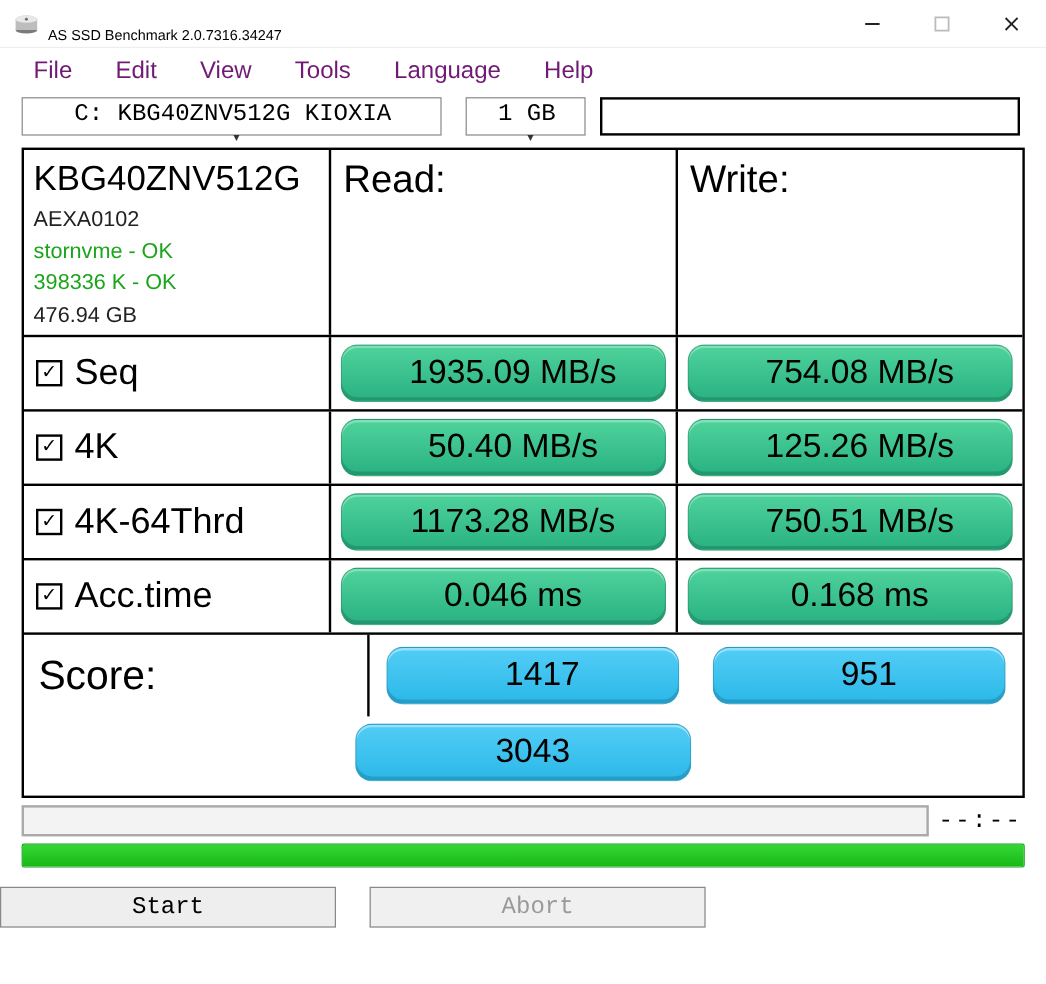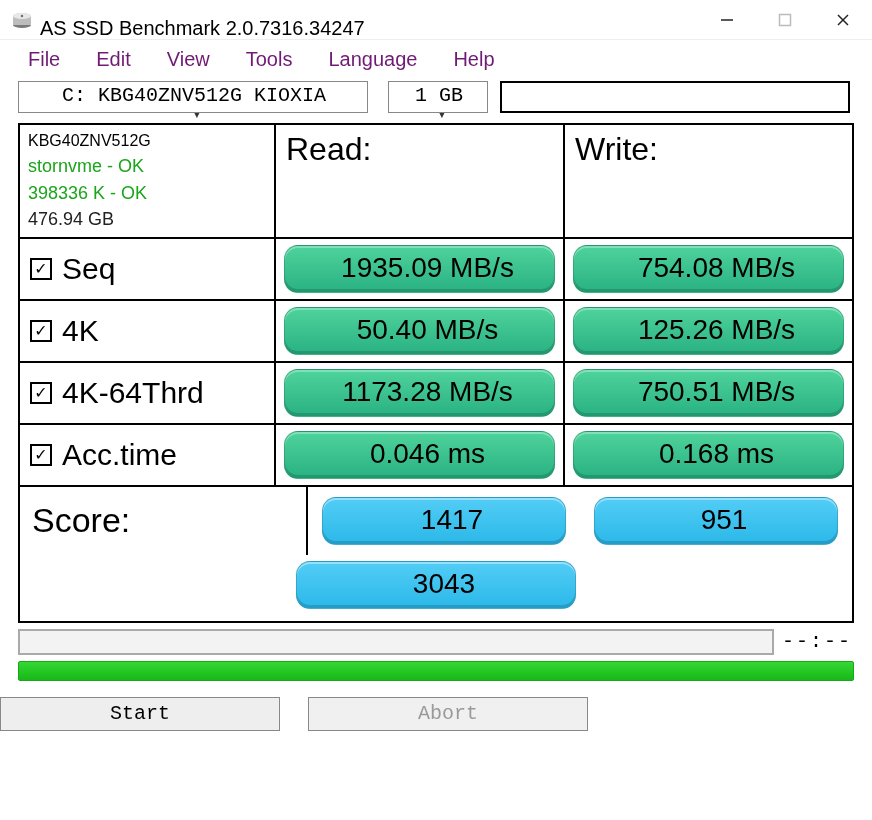--- a/index.html
+++ b/index.html
@@ -25,21 +25,21 @@
     padding-left: 12px;
     border-bottom: 1px solid #eee;
   }
   .titlebar .app-icon {
     margin-right: 8px;
     display: flex;
     align-items: center;
   }
   .titlebar .title {
     flex: 1;
-    font-size: 20px;
+    font-size: 12px;
     color: #000;
     margin-top: 18px;
   }
   .win-controls {
     display: flex;
     height: 100%;
   }
   .win-btn {
     width: 58px;
     height: 100%;
@@ -124,21 +124,21 @@
     font-size: 18px;
     line-height: 1.25;
   }
   .header-row .cell-mid,
   .header-row .cell-right {
     align-items: flex-start;
     justify-content: flex-start;
     padding: 6px 10px;
     font-size: 32px;
   }
-  .info-big { font-size: 16px; }
+  .info-big { font-size: 29px; }
   .info-green { color: #1aa51a; font-size: 18px; }
   .info-plain { font-size: 18px; color: #222; }
   .test-row .cell-left {
     display: flex;
     align-items: center;
     gap: 10px;
     font-size: 30px;
     padding: 6px 10px;
   }
   .checkbox {
@@ -295,20 +295,21 @@
       <span class="chev">▾</span>
     </div>
     <div class="textbox"></div>
   </div>
 
   <div class="main">
 
     <div class="header-row">
       <div class="cell-left">
         <div class="info-big">KBG40ZNV512G</div>
+        <div class="info-plain">AEXA0102</div>
         <div class="info-green">stornvme - OK</div>
         <div class="info-green">398336 K - OK</div>
         <div class="info-plain">476.94 GB</div>
       </div>
       <div class="cell-mid">Read:</div>
       <div class="cell-right">Write:</div>
     </div>
 
     <div class="test-row">
       <div class="cell-left">

